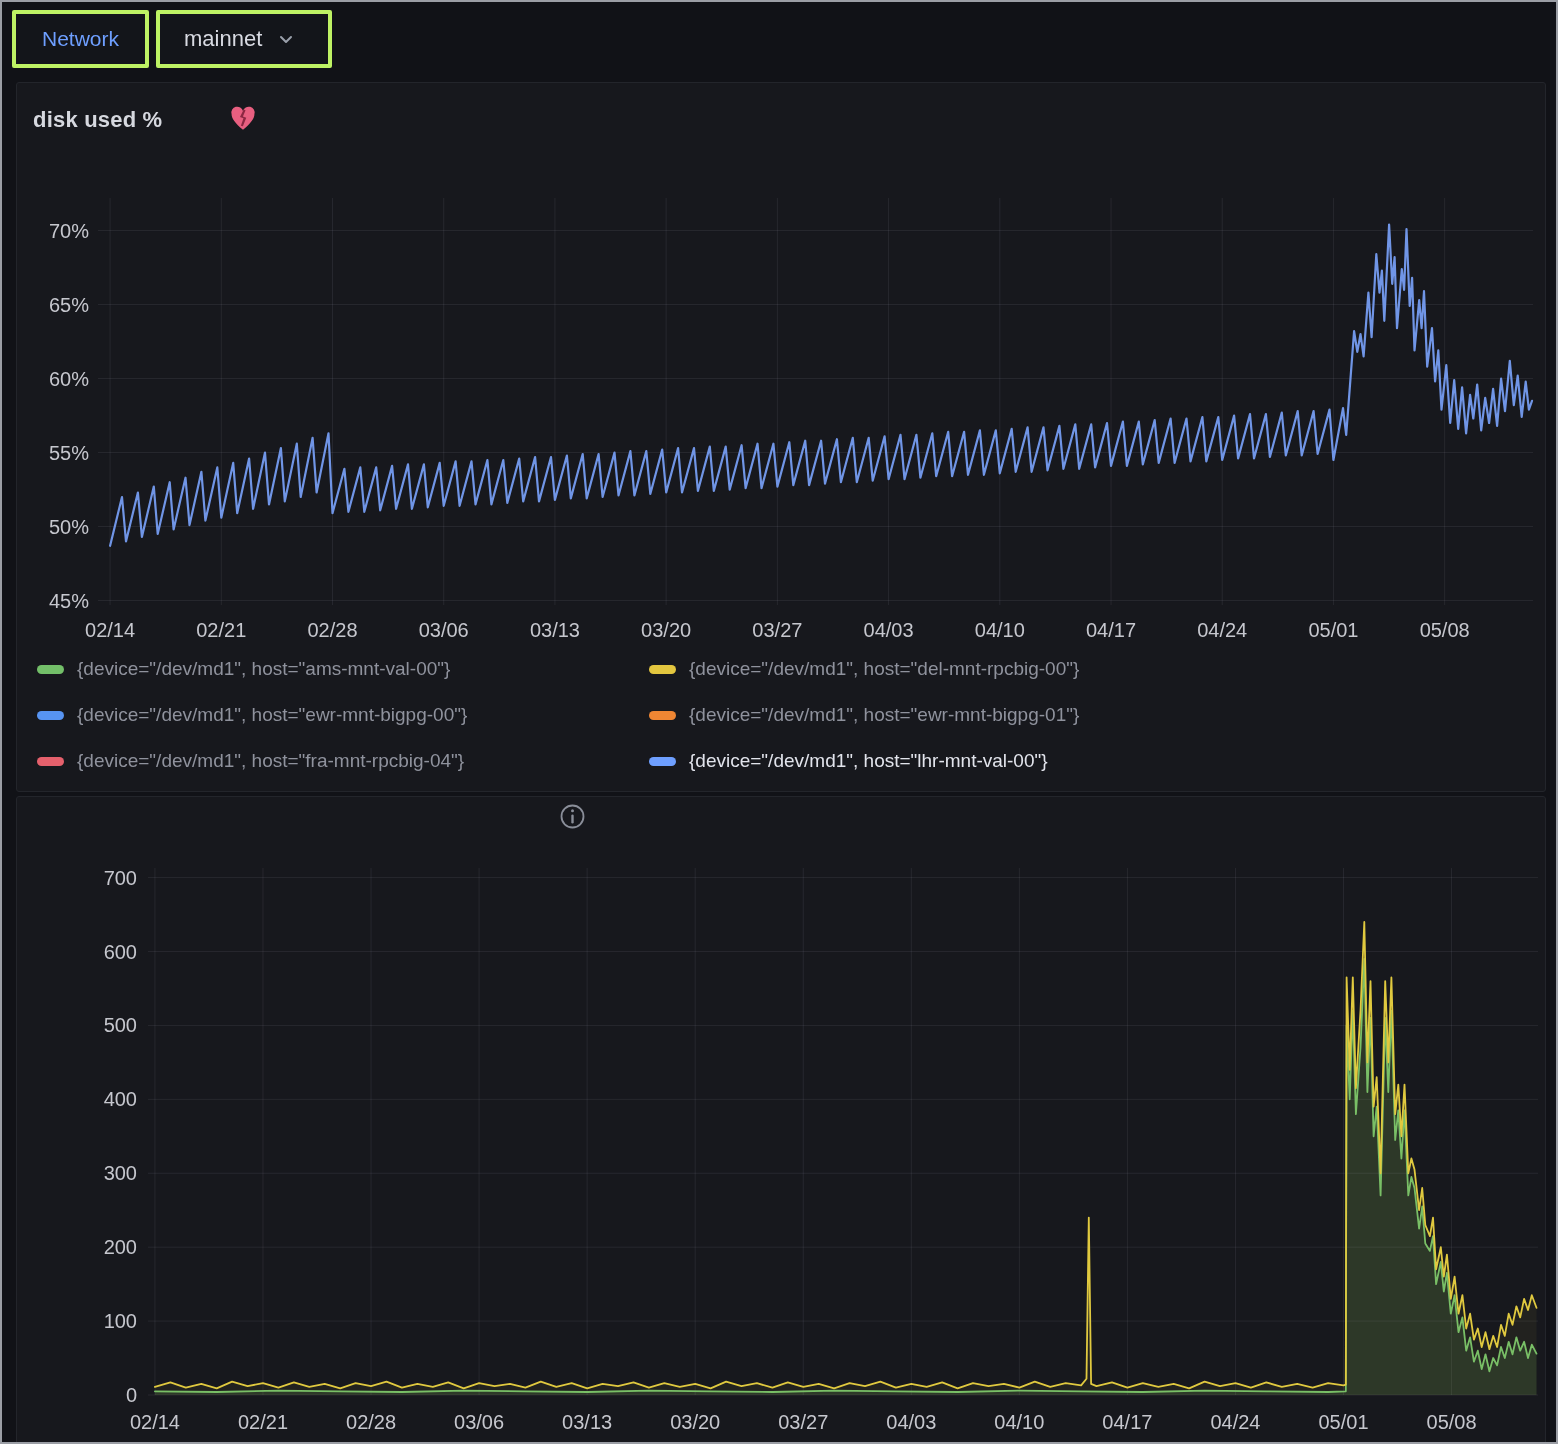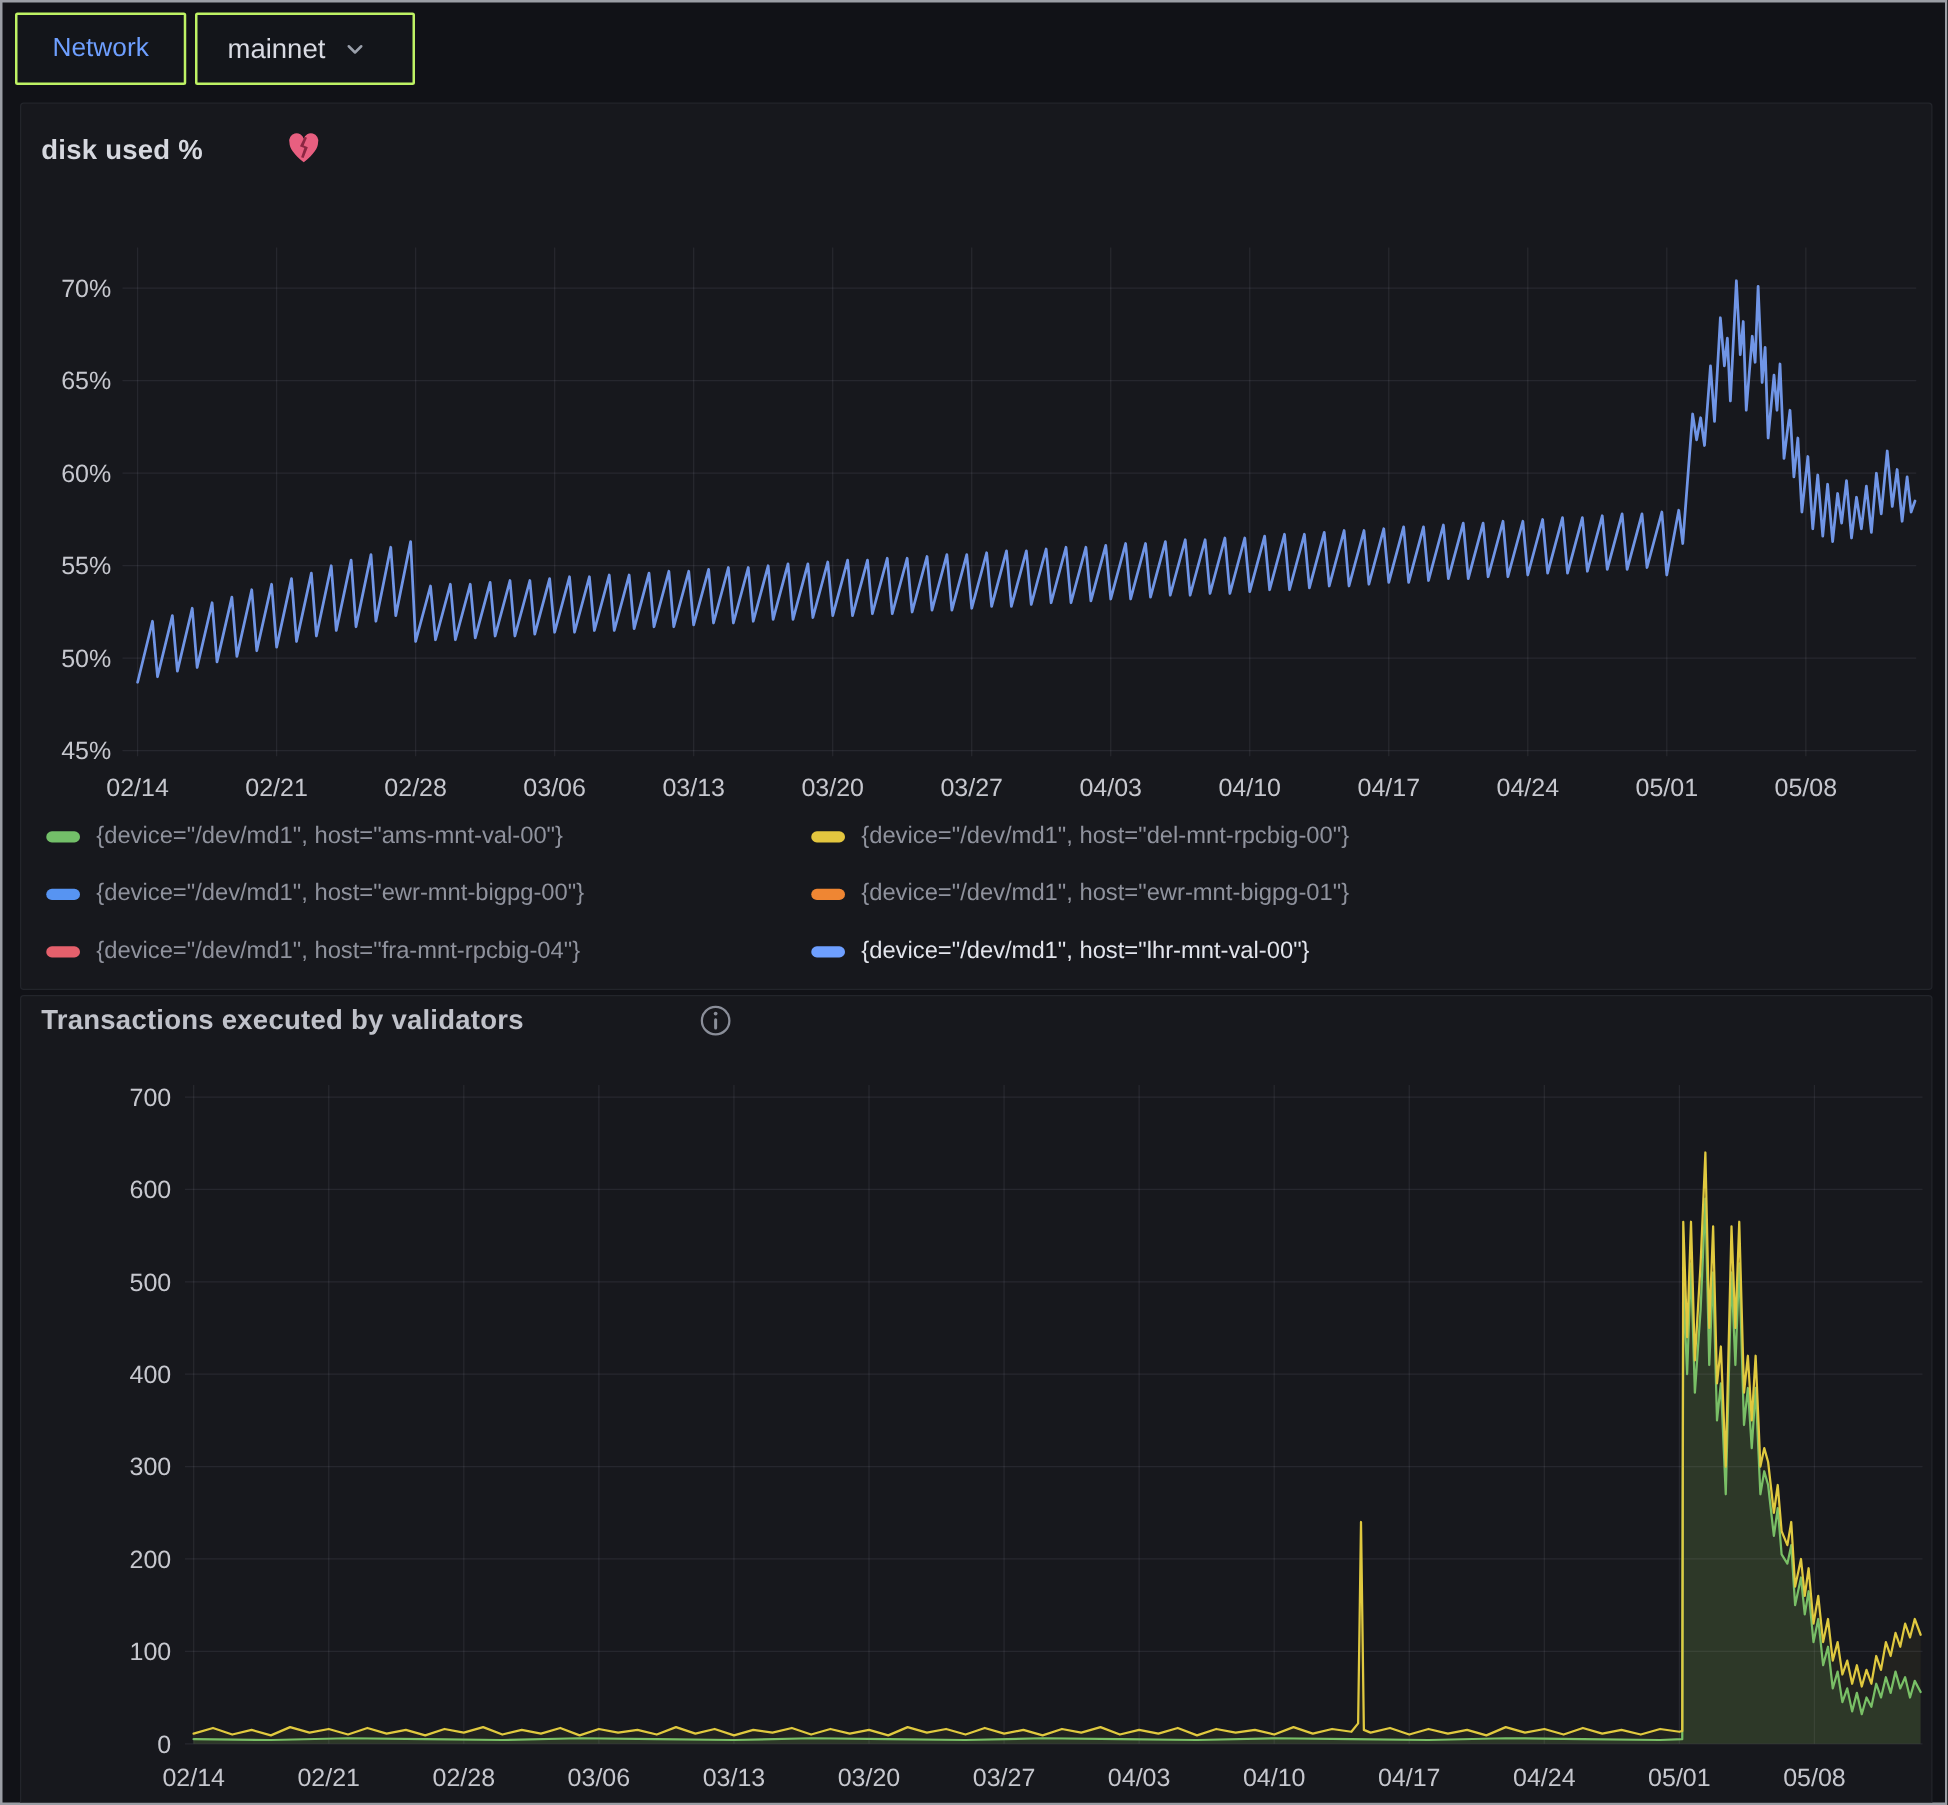--- a/index.html
+++ b/index.html
@@ -6,21 +6,21 @@
   html,body { background:#0c0d10; }
   body { font-family:"Liberation Sans", sans-serif; }
   .screen {
     position:relative; width:1558px; height:1444px;
     background:#111217; overflow:hidden;
     border:2px solid #9b9ea5;
   }
   
   .varbox {
     position:absolute; top:8px; height:58px;
-    border:2px solid #bef264; border-radius:2px;
+    border:4px solid #bef264; border-radius:2px;
     background:#13151a; display:flex; align-items:center;
   }
   .varbox.label-box { left:10px; width:137px; justify-content:center; }
   .varbox.value-box { left:154px; width:176px; padding-left:24px; cursor:pointer; }
   .var-label { color:#6e9fff; font-size:21px; font-weight:500; }
   .var-value { color:#d8dae2; font-size:22px; }
   .chevron { margin-left:14px; display:inline-flex; }
   
   .panel {
     position:absolute; left:14px; width:1530px;
@@ -138,21 +138,20 @@
           <span class="legend-text">{device="/dev/md1", host="fra-mnt-rpcbig-04"}</span>
         </div>
         <div class="legend-item hl">
           <span class="legend-swatch" style="background: rgb(110, 159, 255);"></span>
           <span class="legend-text">{device="/dev/md1", host="lhr-mnt-val-00"}</span>
         </div>
       </div>
   </div>
 
   <div class="panel panel2">
-    <div class="panel-title p2-title">Transactions executed by validators</div>
     <span class="info-icon">
       <svg width="27" height="27" viewBox="0 0 27 27">
         <circle cx="13.5" cy="13.5" r="11" fill="none" stroke="#8a8e99" stroke-width="1.8"></circle>
         <rect x="12.3" y="11.5" width="2.4" height="9" rx="1.2" fill="#8a8e99"></rect>
         <circle cx="13.5" cy="7.8" r="1.5" fill="#8a8e99"></circle>
       </svg>
     </span>
     <svg id="chart2" class="chart" width="1520" height="585" viewBox="0 0 1520 585">
         <line x1="131.94614103275958" x2="131.94614103275958" y1="10" y2="537" stroke="rgba(204,204,220,0.09)" stroke-width="1"></line>
         <text x="131.94614103275958" y="571" text-anchor="middle" class="tick">02/14</text>

